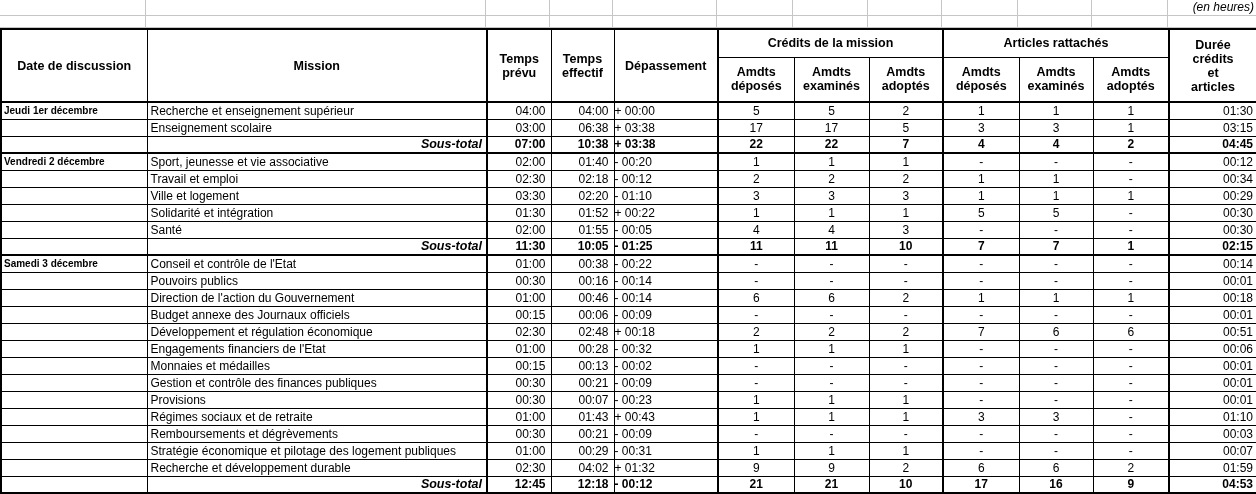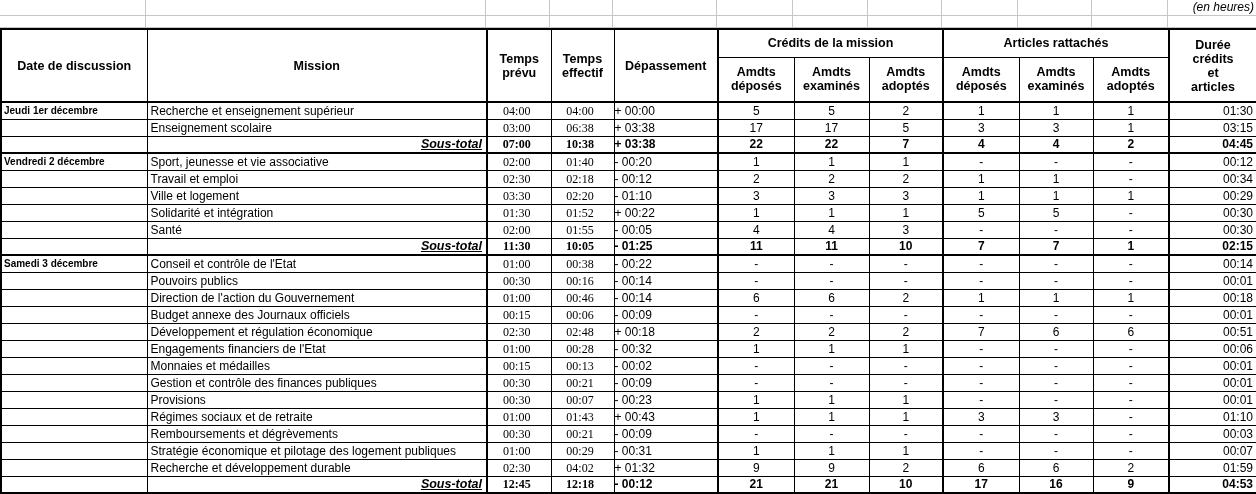--- a/index.html
+++ b/index.html
@@ -60,26 +60,26 @@
   }
   .t thead tr.h1{height:28px;}
   .t thead tr.h2{height:45px;}
   .t thead th.pad-narrow{padding:0 16px;}
   .hb{border-bottom-width:2px !important;}
   .thick-r{border-right-width:2px !important;}
   .t tbody tr{height:17px;}
   .t tbody td{line-height:14px;}
   td.date{font-weight:bold;font-size:10px;text-align:left;padding-left:2px;}
   td.mission{text-align:left;padding-left:3px;margin-top:39px;}
-  td.time{text-align:center;padding-right:5px;font-family:Liberation Serif, serif;}
+  td.time{text-align:right;padding-right:5px;}
   td.dep{text-align:left;padding-right:9px;}
   td.amdt{text-align:center;}
   td.duree{text-align:right;padding-right:3px;}
   tr.subtotal td{border-bottom-width:2px;font-weight:bold;}
-  td.st-label{font-style:italic;text-align:right;padding-right:4px;font-size:12.5px;text-decoration:underline;}
+  td.st-label{font-style:italic;text-align:right;padding-right:4px;font-size:12.5px;}
 </style>
 </head>
 <body>
 
 <div class="page">
 
   <div class="topstrip">
     <div class="strip-row r1">
       <div class="cell"></div>
       <div class="cell"></div>

